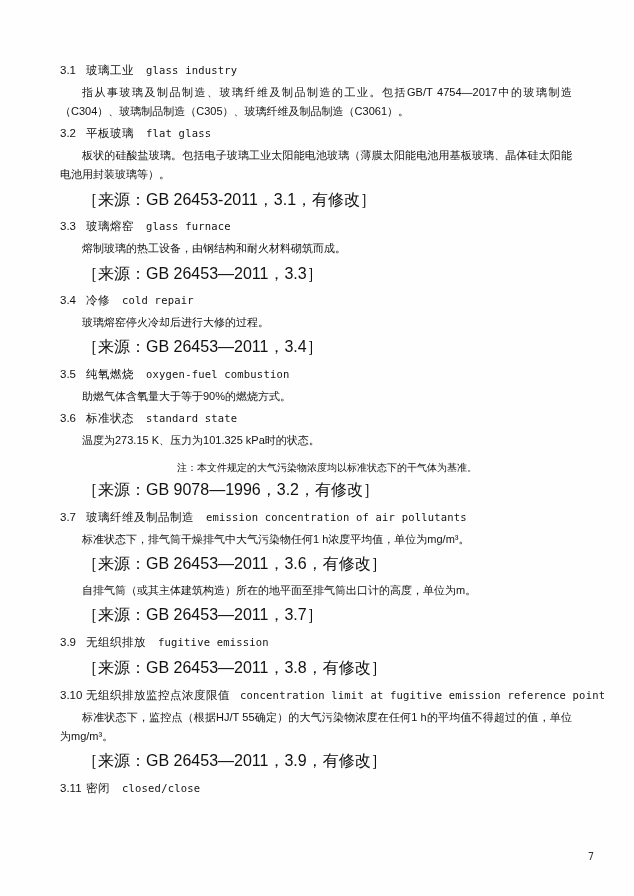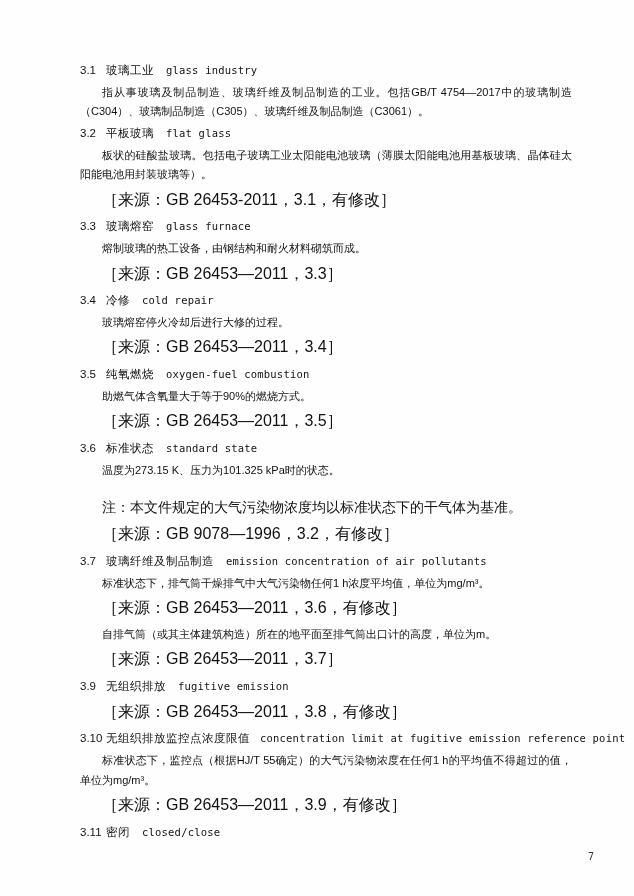--- a/index.html
+++ b/index.html
@@ -11,21 +11,21 @@
     height: 896px;
     background: #ffffff;
     font-family: "Liberation Sans", sans-serif;
     color: #000000;
   }
   .page {
     position: relative;
     width: 634px;
     height: 896px;
     box-sizing: border-box;
-    padding: 60px 62px 30px 80px;
+    padding: 60px 62px 30px 60px;
     background: #fefefe;
   }
   .entry {
     margin-bottom: 2px;
   }
   .term-line {
     font-size: 11.5px;
     line-height: 1.9;
     white-space: nowrap;
     color: #111;
@@ -50,26 +50,27 @@
   }
   .para {
     font-size: 11px;
     line-height: 1.75;
     text-indent: 22px;
     margin: 1px 0 1px 0;
     text-align: justify;
     color: #111;
   }
   .note {
-    font-size: 14px;
+    font-size: 10px;
     line-height: 1.7;
-    margin: 16px 0 0 0;
+    margin: 9px 0 0 0;
     text-indent: 0;
     padding-left: 22px;
     color: #111;
+    text-align: center;
   }
   .source {
     font-size: 16px;
     line-height: 1.8;
     padding-left: 22px;
     color: #111;
     white-space: nowrap;
   }
   .pagenum {
     position: absolute;
@@ -114,21 +115,20 @@
     </div>
     <div class="para">玻璃熔窑停火冷却后进行大修的过程。</div>
     <div class="source">［来源：GB 26453—2011，3.4］</div>
   </div>
 
   <div class="entry">
     <div class="term-line">
       <span class="term-num">3.5</span><span class="term-cn">纯氧燃烧</span><span class="term-en">oxygen-fuel combustion</span>
     </div>
     <div class="para">助燃气体含氧量大于等于90%的燃烧方式。</div>
-    <div class="source">［来源：GB 26453—2011，3.5］</div>
   </div>
 
   <div class="entry">
     <div class="term-line">
       <span class="term-num">3.6</span><span class="term-cn">标准状态</span><span class="term-en">standard state</span>
     </div>
     <div class="para">温度为273.15 K、压力为101.325 kPa时的状态。</div>
     <div class="note">注：本文件规定的大气污染物浓度均以标准状态下的干气体为基准。</div>
     <div class="source">［来源：GB 9078—1996，3.2，有修改］</div>
   </div>

